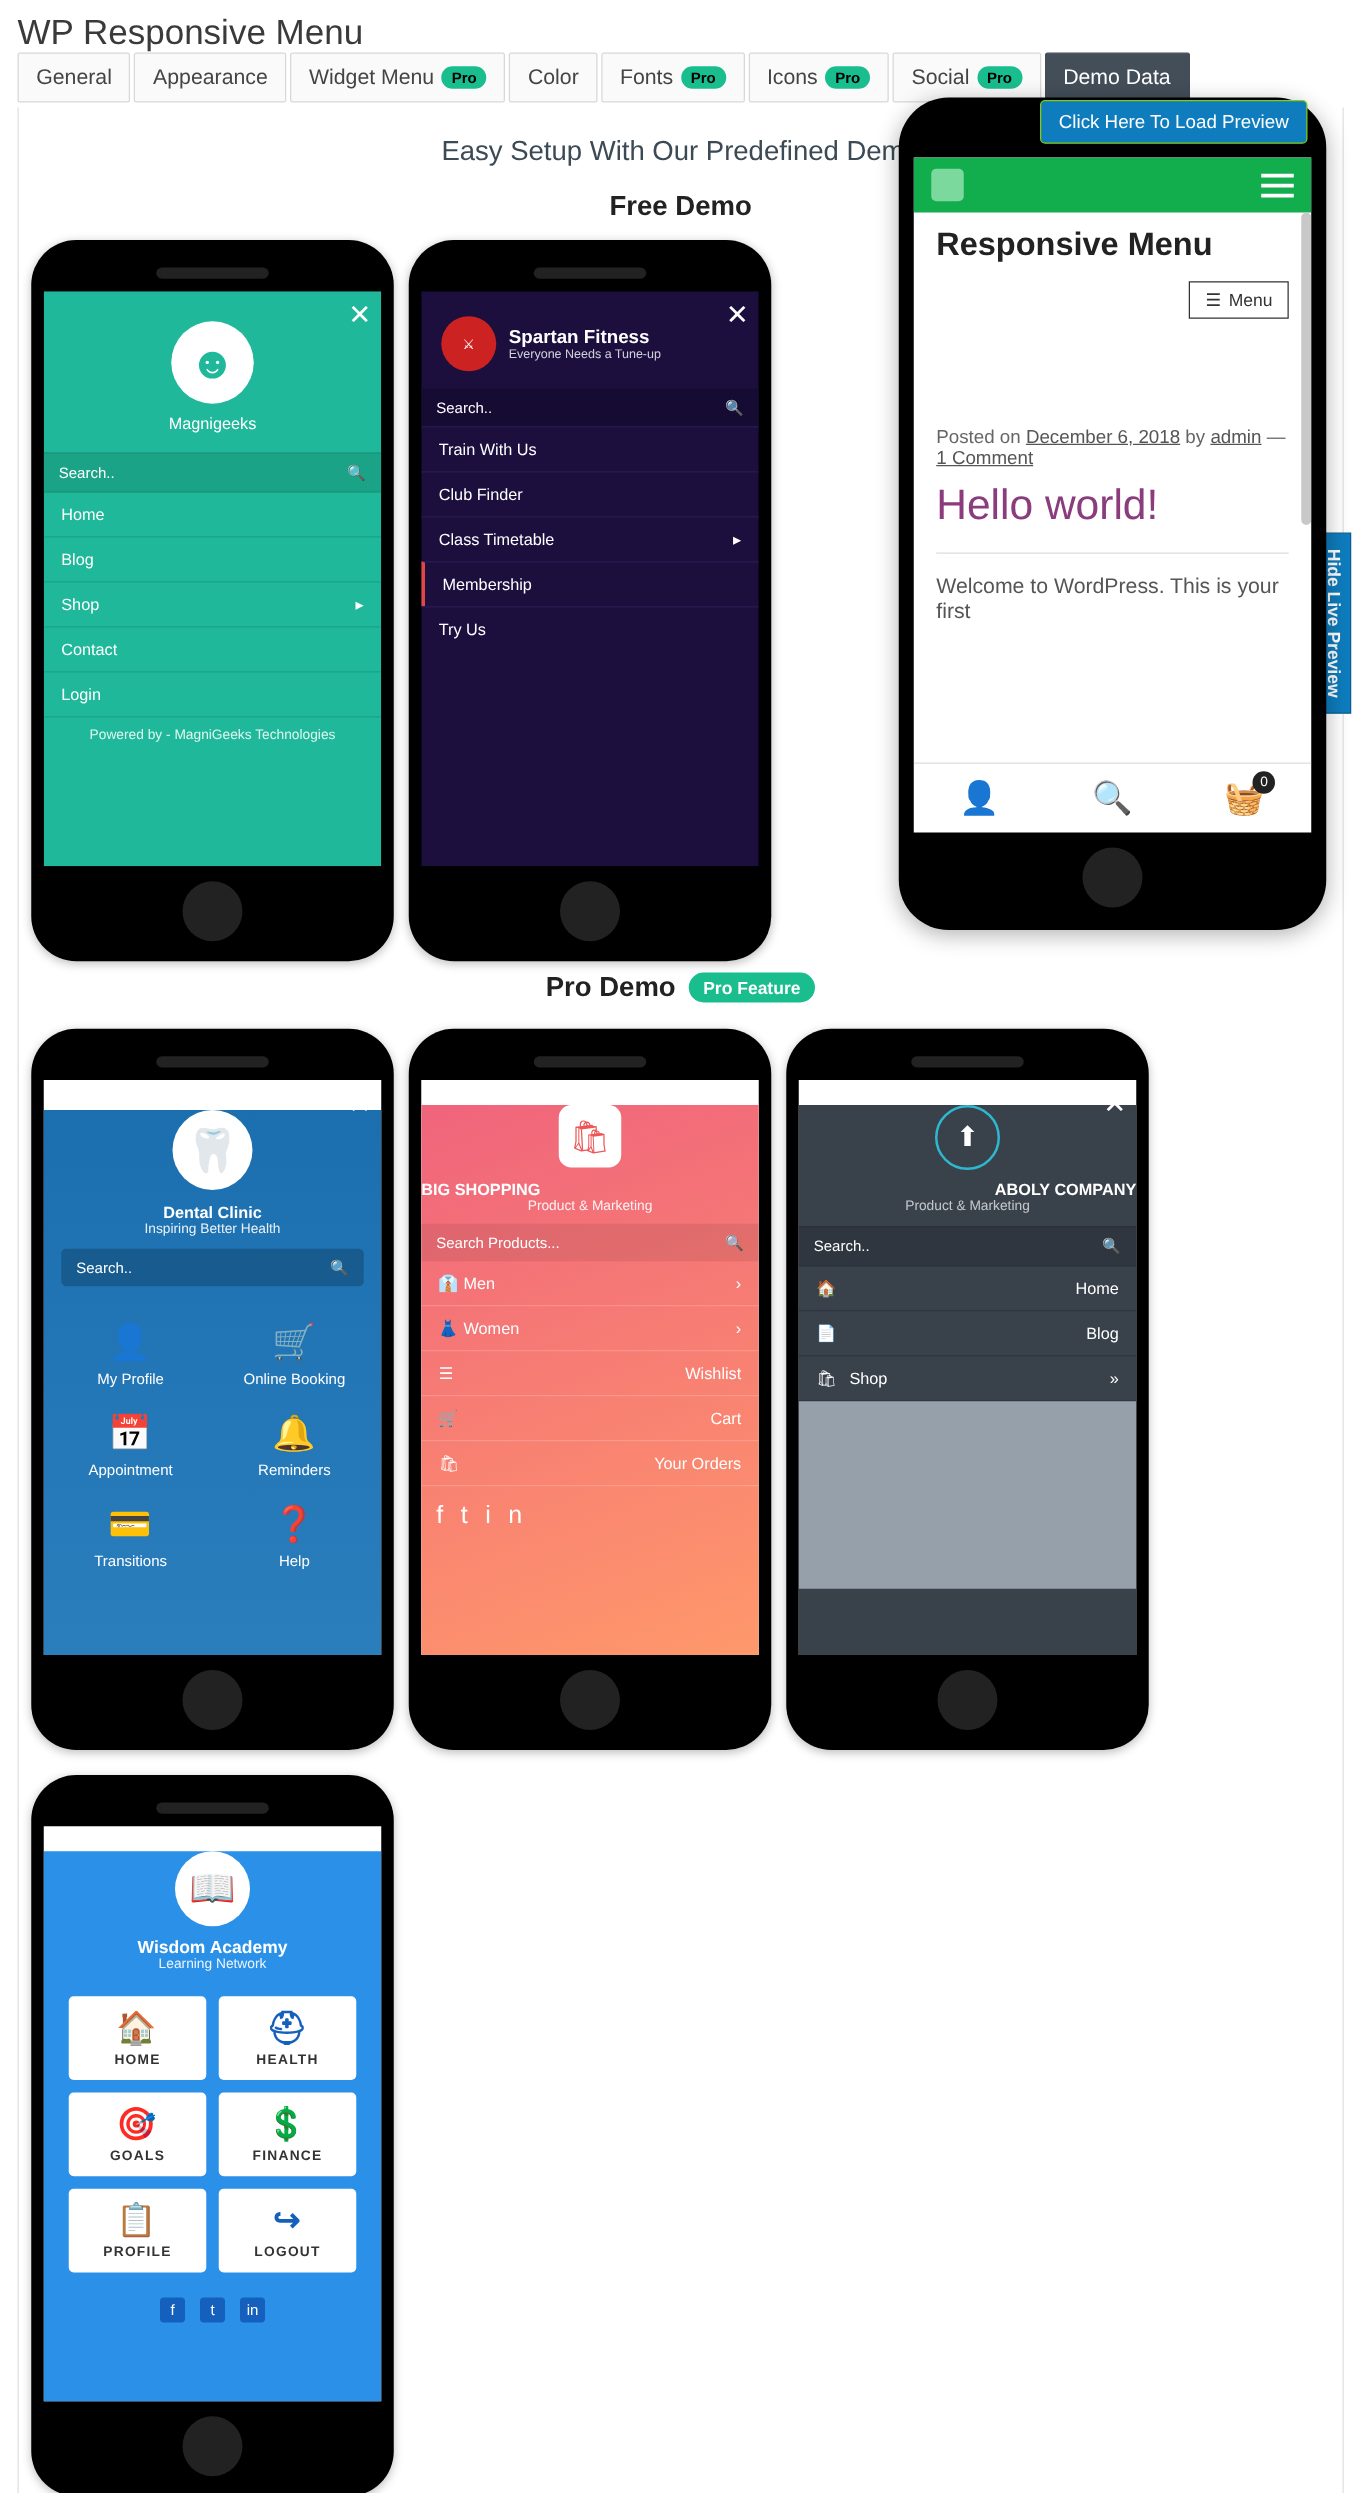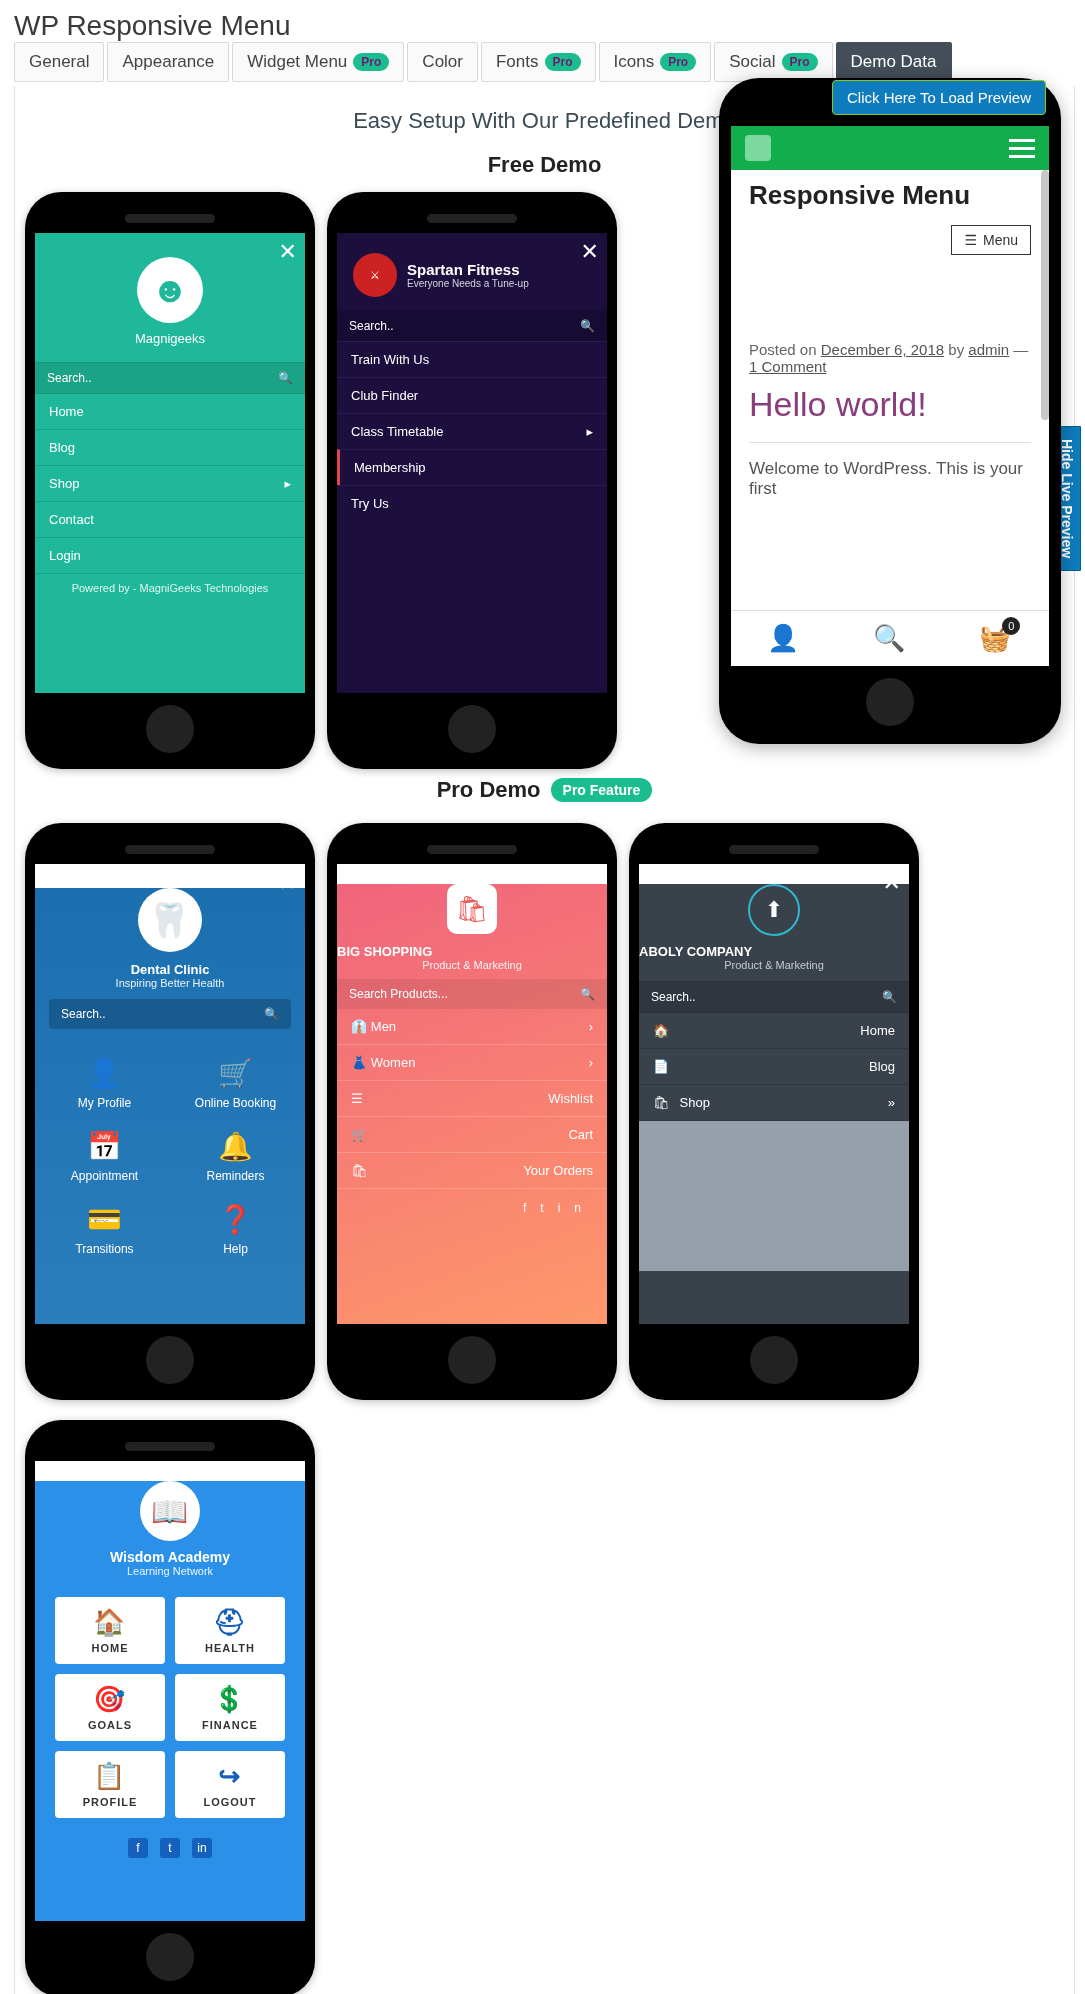--- a/index.html
+++ b/index.html
@@ -2,21 +2,21 @@
 <html><head>
 <meta charset="utf-8">
 <style>
 *{box-sizing:border-box;margin:0;padding:0;font-family:-apple-system,Helvetica,Arial,sans-serif}
 body{background:#fff;font-size:18px;color:#444;width:1085px}
 .page{padding:10px 10px 10px 14px}
 h1{font-size:28px;font-weight:400;color:#3a3a3a;margin-bottom:0}
 .tabs{display:flex;gap:3px;margin-bottom:4px}
 .tab{border:1px solid #d8d8d8;background:#fafafa;padding:9px 14px;font-size:17px;color:#444;border-radius:2px;cursor:pointer;display:flex;align-items:center;gap:6px}
 .tab.active{background:#434e59;color:#fff;border-color:#434e59}
-.badge{background:#19bd8e;color:#701a75;font-size:12px;font-weight:700;padding:2px 8px;border-radius:10px}
+.badge{background:#19bd8e;color:#000000;font-size:12px;font-weight:700;padding:2px 8px;border-radius:10px}
 .panel{border:1px solid #e0e0e0;border-top:none;background:#fff;padding:16px 0 64px;position:relative}
 .heading{text-align:center;color:#3b4a54;font-size:22px;margin:6px 0 18px}
 .subhead{text-align:center;font-size:22px;font-weight:700;color:#222;margin:8px 0 14px;display:flex;justify-content:center;align-items:center;gap:10px}
 .pill{background:#19bd8e;color:#fff;font-size:14px;font-weight:700;padding:4px 12px;border-radius:14px}
 .demos{display:flex;gap:12px;padding:0 10px}
 .phone{width:290px;background:#000;border-radius:36px;padding:12px 10px 14px;box-shadow:0 2px 8px rgba(0,0,0,.25)}
 .spk{width:90px;height:9px;background:#222;border-radius:5px;margin:10px auto 10px}
 .scr{background:#fff;height:460px;overflow:hidden;position:relative;font-size:13px;color:#fff}
 .homebtn{width:48px;height:48px;background:#222;border-radius:50%;margin:12px auto 2px}
 .close{position:absolute;top:6px;right:8px;font-size:22px;color:#fff;font-weight:300}
@@ -44,25 +44,25 @@
 .dc .cell{padding:10px;font-size:12px}
 .dc .cell .ic{font-size:28px;display:block;margin-bottom:6px}
 
 .bs{background:linear-gradient(160deg,#f0647c,#ff9a6a);height:100%;text-align:left}
 .bs .lg{width:50px;height:50px;background:#fff;border-radius:10px;margin:20px auto 10px;display:flex;align-items:center;justify-content:center;color:#e55;font-size:26px}
 .bs .ttl{text-align:left;font-weight:700;font-size:13px}
 .bs .sub{text-align:center;font-size:11px;opacity:.9;margin-bottom:8px}
 .bs .srch{background:rgba(0,0,0,.08)}
 .bs .mi{border-bottom:1px solid rgba(255,255,255,.18);gap:10px}
 .bs .mi .ic{width:16px}
-.bs .soc{text-align:right;padding:12px;font-size:12px;letter-spacing:14px}
+.bs .soc{text-align:left;padding:12px;font-size:20px;letter-spacing:14px}
 
 .ab{background:#39414b;height:100%}
 .ab .lg{width:52px;height:52px;border:2px solid #2fb7cf;border-radius:50%;margin:20px auto 8px;display:flex;align-items:center;justify-content:center;color:#fff;font-size:22px}
-.ab .ttl{text-align:left;font-weight:700;font-size:13px}
+.ab .ttl{text-align:right;font-weight:700;font-size:13px}
 .ab .sub{text-align:center;font-size:11px;opacity:.7;margin-bottom:10px}
 .ab .srch{background:#2f3640;border-top:1px solid #2a313a;border-bottom:1px solid #2a313a}
 .ab .mi{border-bottom:1px solid #2f3640;gap:10px}
 .ab .gray{background:#96a0aa;height:150px}
 
 .wa{background:#2b90e8;height:100%;text-align:center}
 .wa .lg{width:60px;height:60px;background:#fff;border-radius:50%;margin:20px auto 8px;display:flex;align-items:center;justify-content:center;color:#1560bd;font-size:30px}
 .wa .ttl{font-weight:700;font-size:14px}
 .wa .sub{font-size:11px;opacity:.9;margin-bottom:10px}
 .wa .grid{display:grid;grid-template-columns:1fr 1fr;gap:10px;padding:10px 20px}

